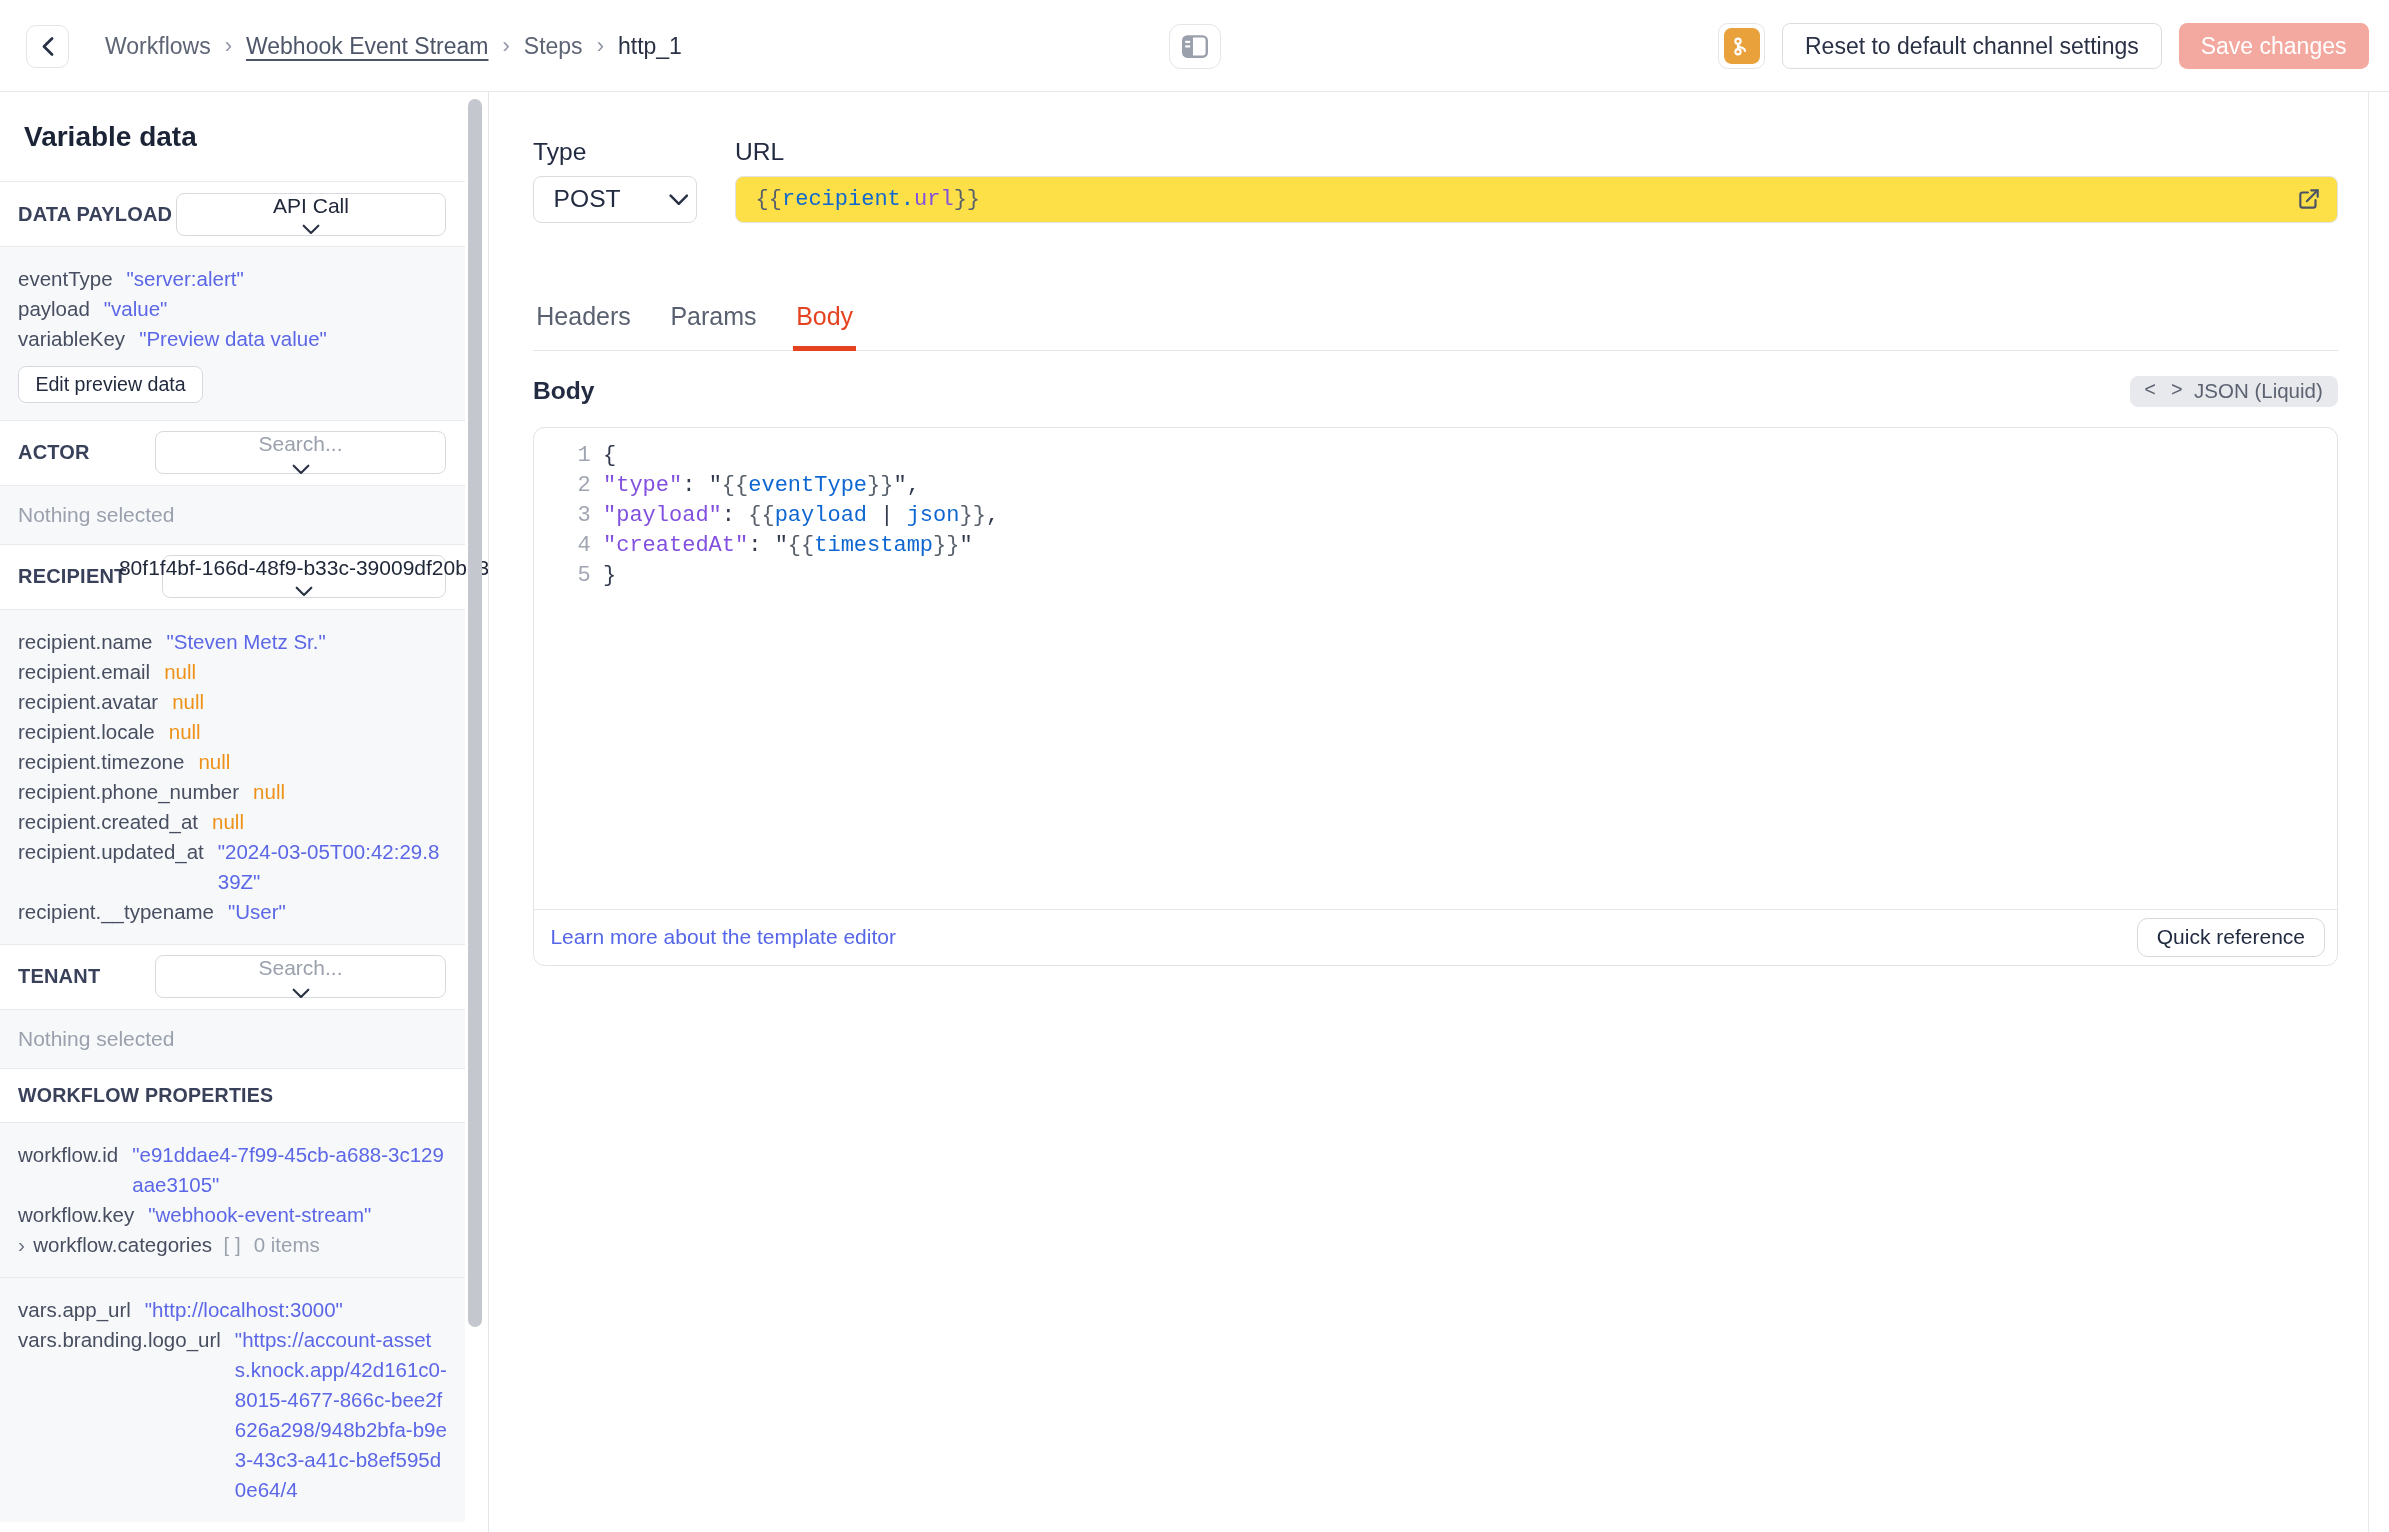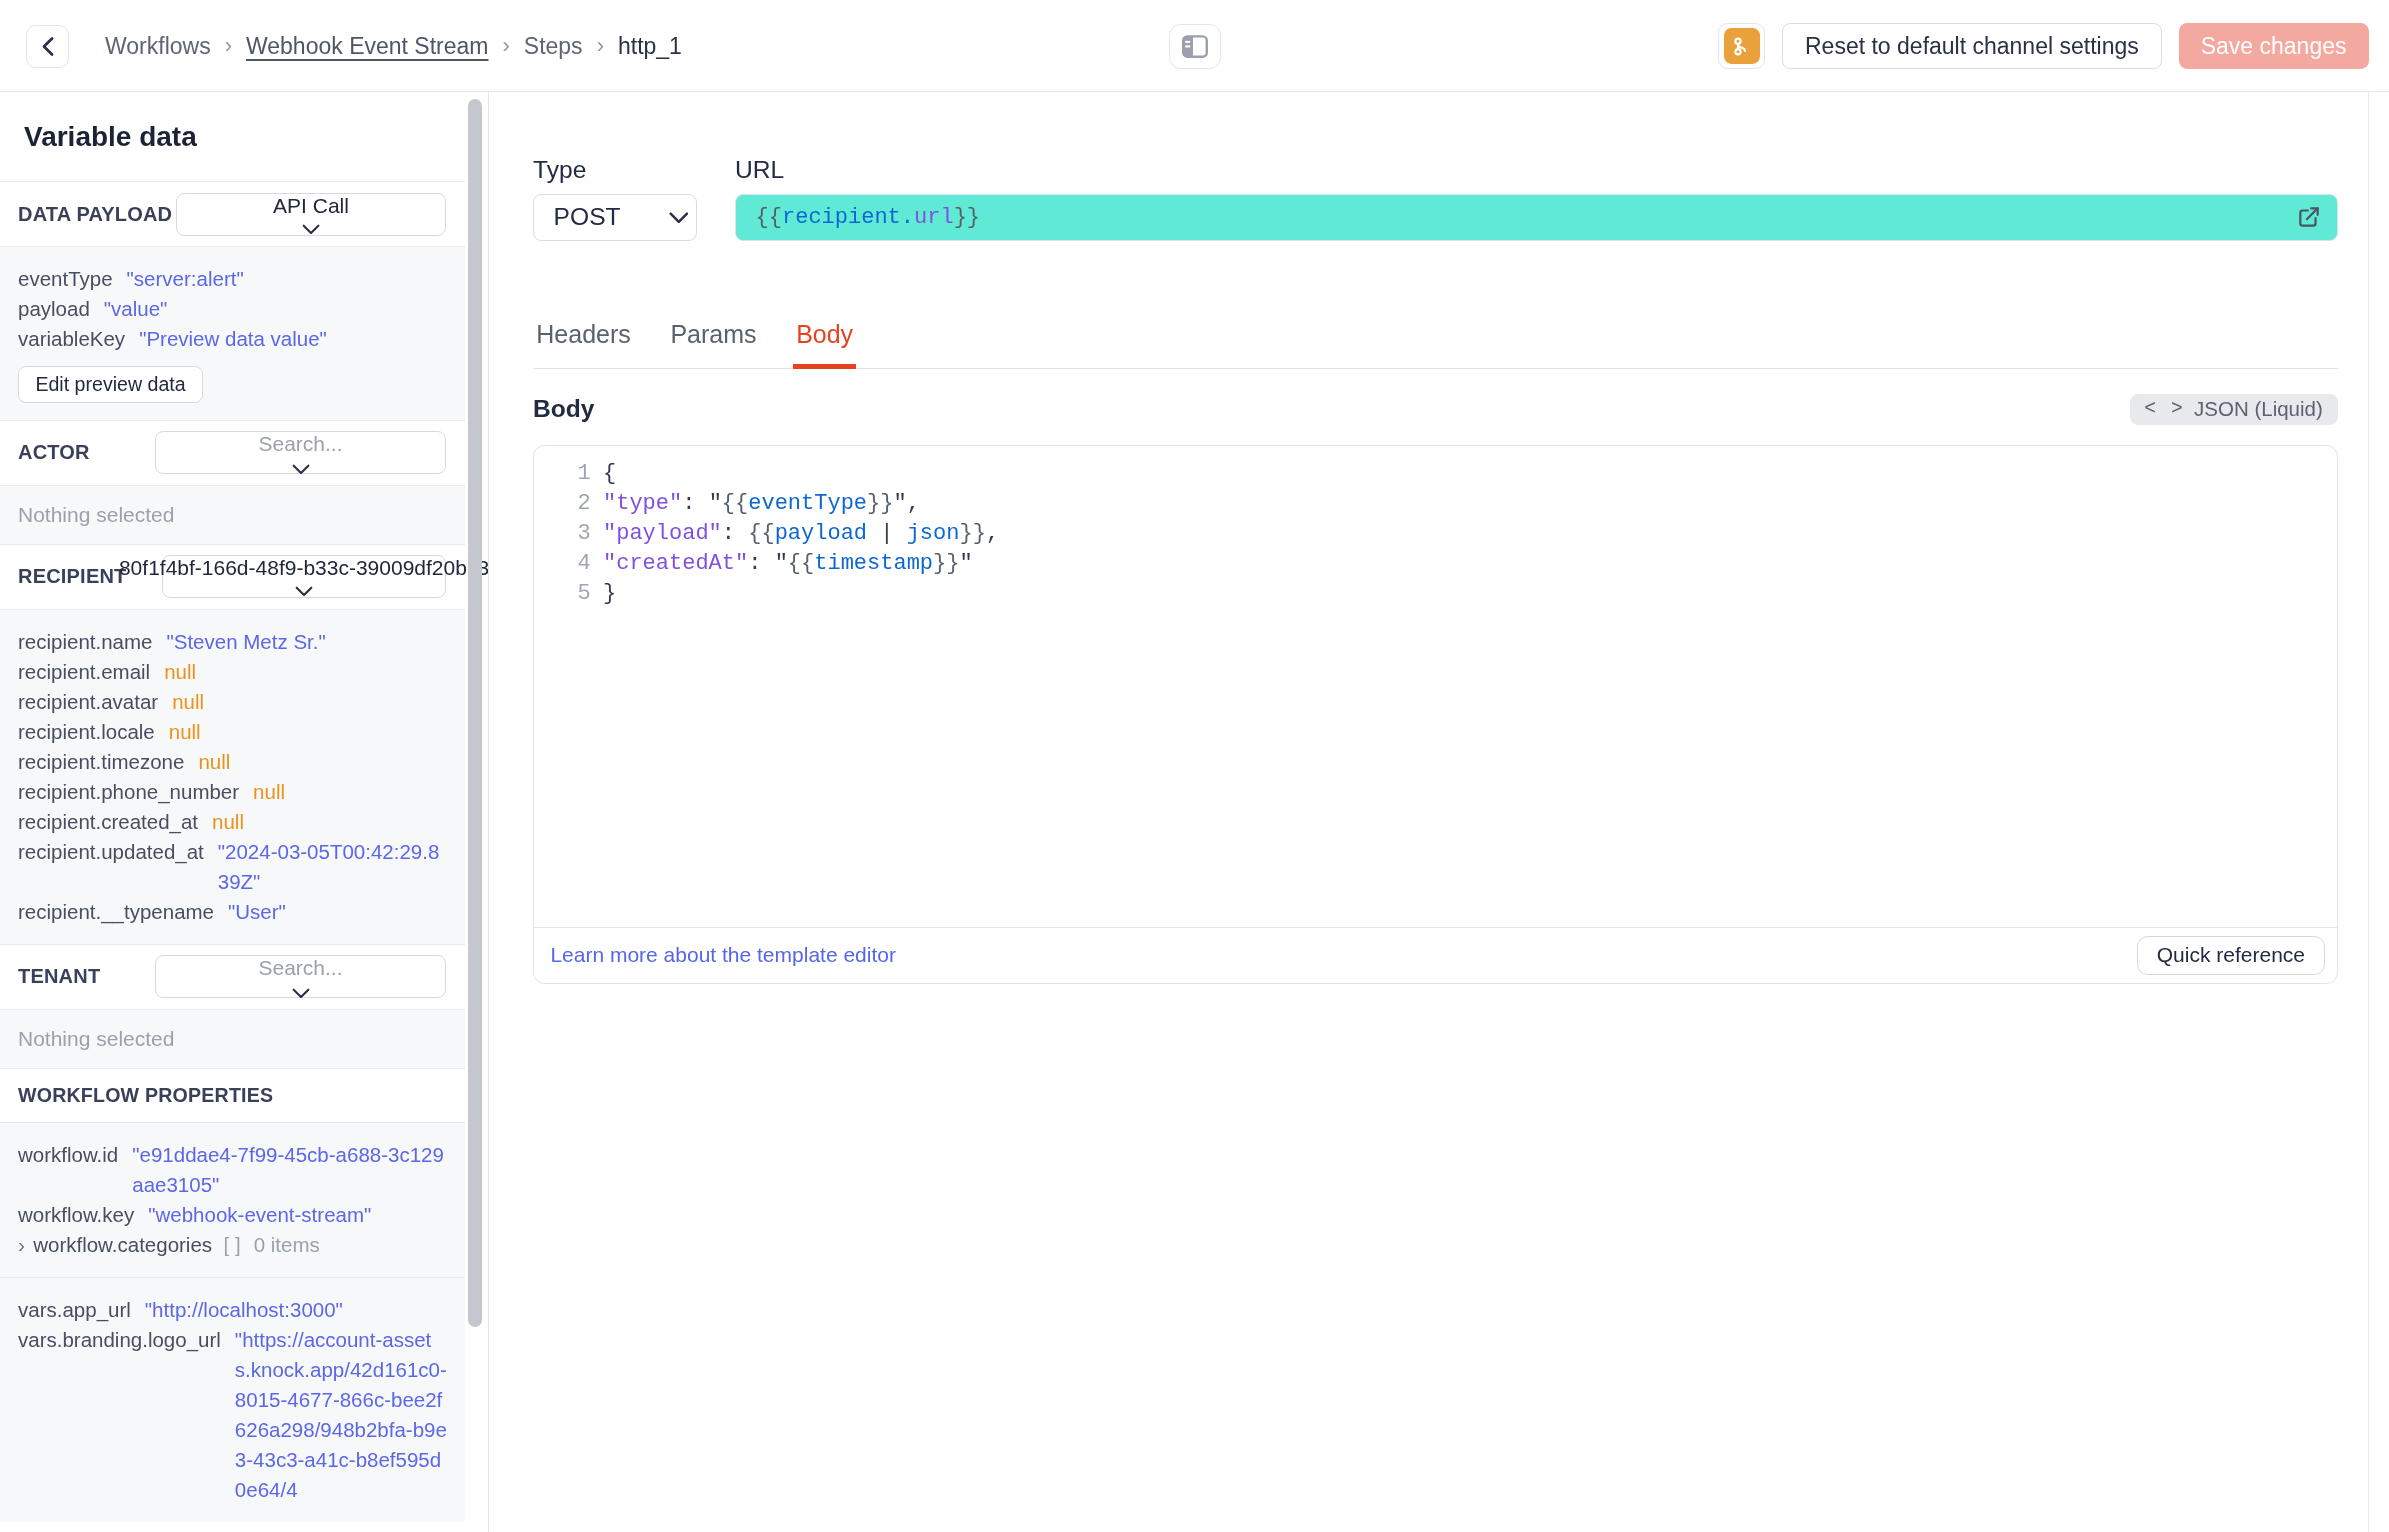--- a/index.html
+++ b/index.html
@@ -67,29 +67,29 @@
     font-family:"Liberation Serif", serif; }
   .exp-chevron { color:#6a7183; font-size:21px; margin-right:8.2px; }
   .brackets { color:#9aa1ad; margin-left:11.5px; }
   .count { color:#9aa1ad; margin-left:13px; }
 
   
   .main { position:absolute; left:490px; top:92px; right:22px; bottom:0;
     background:#fff; padding:0 29.5px 0 43px; }
   .right-rail { position:absolute; right:0; top:92px; width:21px; bottom:0;
     background:#fff; border-left:0.8px solid #e7e8ec; }
-  .fields-row { display:flex; gap:38px; margin-top:64px;justify-content:center; }
+  .fields-row { display:flex; gap:38px; margin-top:46px;justify-content:center; }
   .field-label { font-size:24.6px; font-weight:500; color:#222b42; }
   .field-type { width:164px; }
   .field-url { flex:1; }
   .select-post { margin-top:9.8px; height:47px; border:0.8px solid #d9dbe0; border-radius:8.2px;
     background:#fff; display:flex; align-items:center; justify-content:space-between;
     padding:0 16.4px 0 19.6px; font-size:24.6px; color:#222b42;gap:48px; }
   .url-input { margin-top:9.8px; height:47px; border:0.8px solid #e0e2e7; border-radius:8.2px;
-    background:#5eead4; display:flex; align-items:center; padding:0 9.8px 0 19.6px;
+    background:#fde047; display:flex; align-items:center; padding:0 9.8px 0 19.6px;
     font-family:"Liberation Mono", monospace; font-size:22px; }
   .url-open { margin-left:auto; width:36px; height:36px; display:flex; align-items:center;
     justify-content:center; background:transparent; border:none; }
   .tabs { display:flex; gap:33px; margin-top:79px; border-bottom:0.8px solid #e3e4e8; }
   .tab { font-size:25px; color:#59606f; padding:0 3.3px 19.6px 3.3px; position:relative; }
   .tab.active { color:#e5431f; }
   .tab.active::after { content:""; position:absolute; left:0; right:0; bottom:-0.8px;
     height:4.9px; background:#e5431f; }
   .body-head { margin-top:24.6px; display:flex; align-items:center; justify-content:space-between; }
   .section-label { font-size:24.6px; font-weight:600; color:#222b42; }

